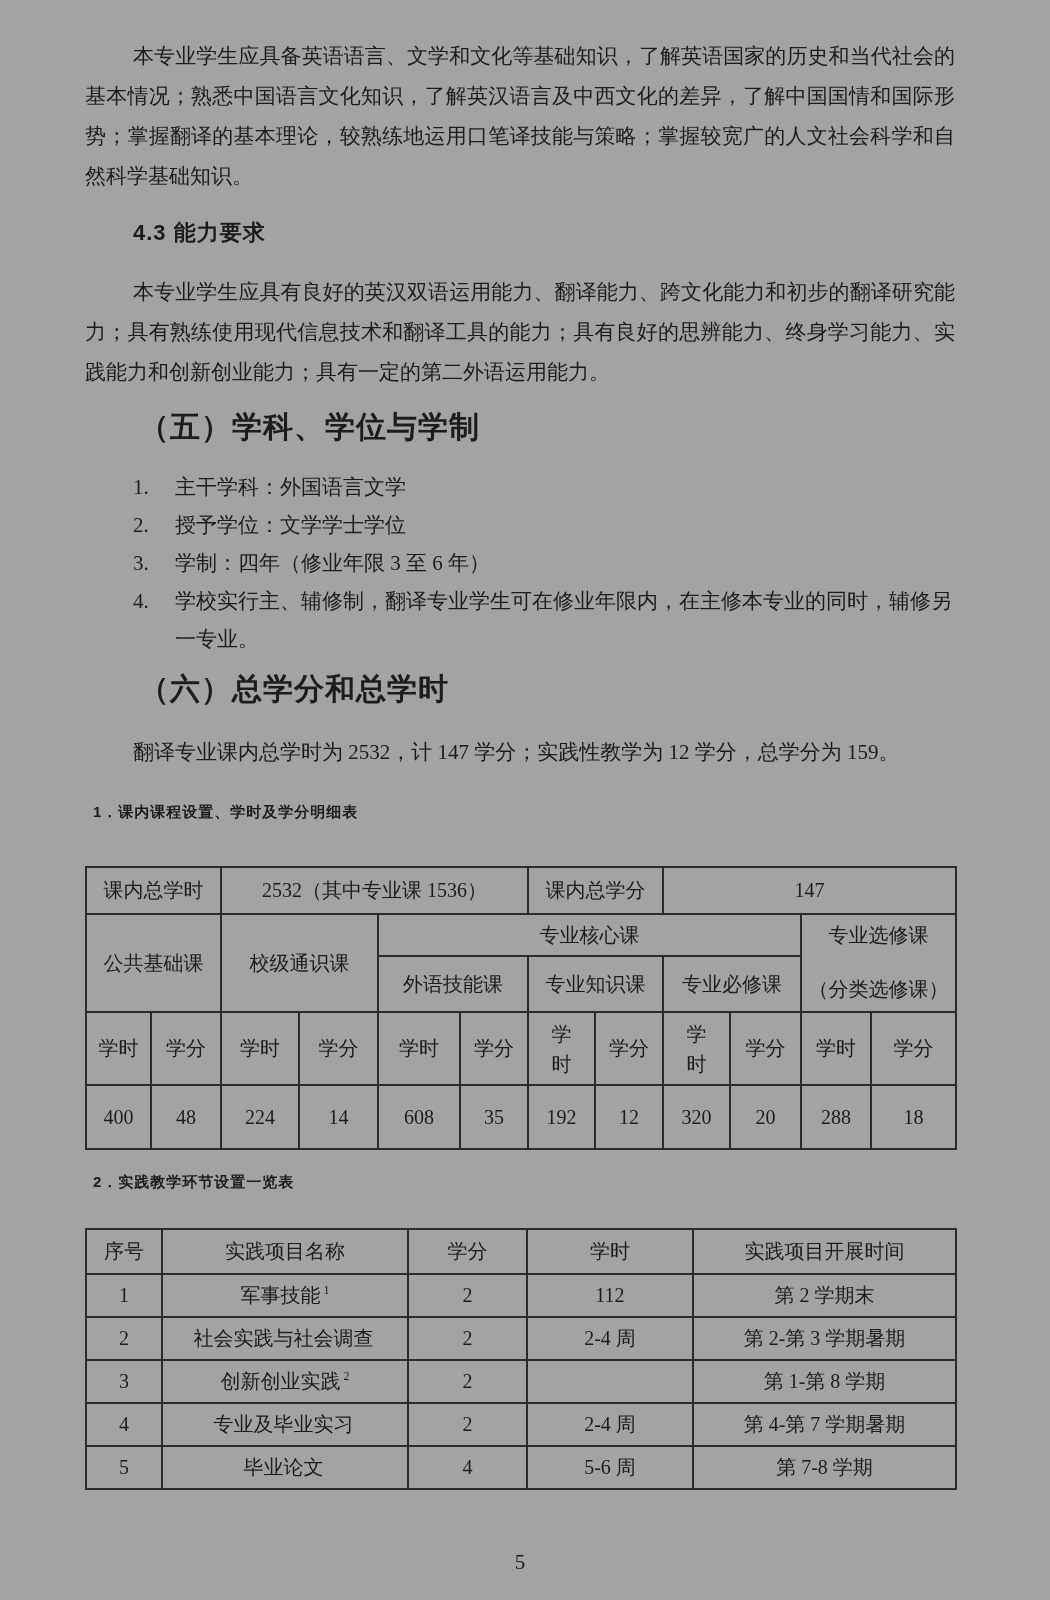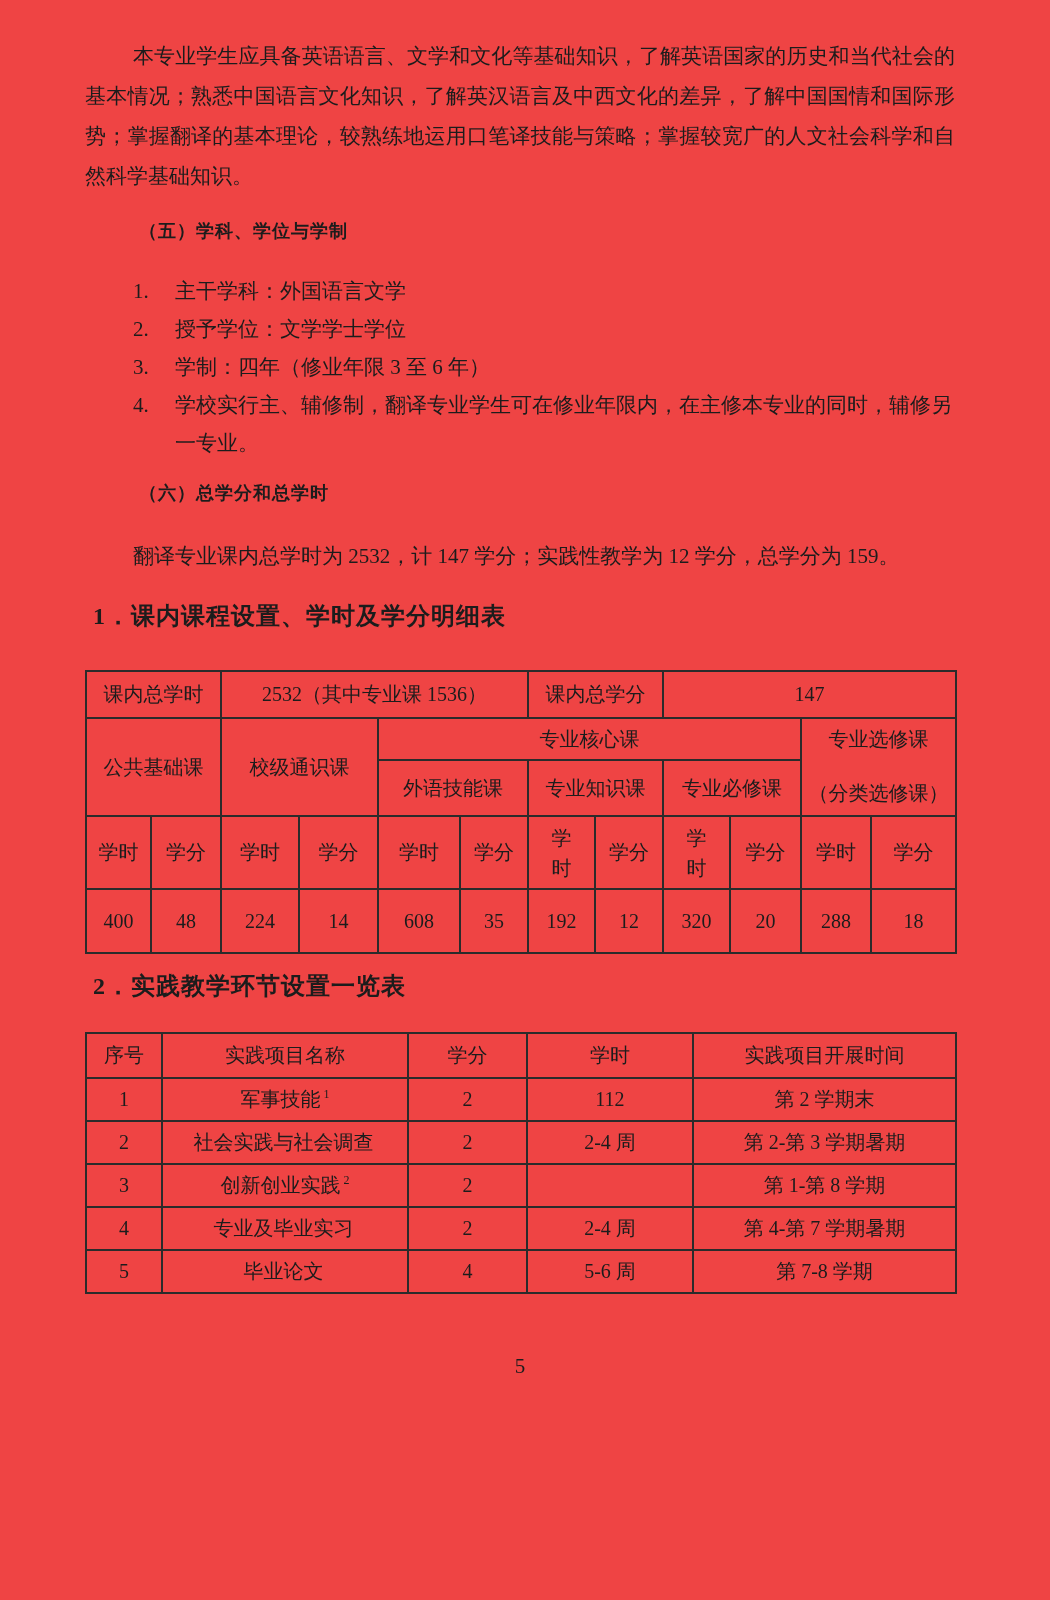--- a/index.html
+++ b/index.html
@@ -1,47 +1,47 @@
 <!DOCTYPE html>
 <html><head>
 <meta charset="utf-8">
 <style>
   html,body{margin:0;padding:0;background:#ffffff;}
   .page{
     position:relative;
     width:1050px;height:1600px;
     margin:0 auto;
-    background:#ef4444;
+    background:#a3a3a3;
     color:#1c1c1c;
     overflow:hidden;
     box-sizing:border-box;
     padding:0 95px 0 85px;
   }
   .serif{font-family:"Liberation Serif","DejaVu Serif",serif;}
   .hei{font-family:"Liberation Sans","DejaVu Sans",sans-serif;font-weight:bold;letter-spacing:1px;}
   .para{
     font-family:"Liberation Serif","DejaVu Serif",serif;
     font-size:21px;line-height:40px;
     margin:0;text-align:justify;
   }
   .indent{text-indent:48px;}
   .p-intro{margin-top:36px;}
   .h43{font-size:22px;line-height:30px;margin:22px 0 0 48px;}
   .p-ability{margin-top:24px;}
-  .hsec{font-size:18px;line-height:34px;margin:18px 0 0 54px;}
+  .hsec{font-size:30px;line-height:34px;margin:18px 0 0 54px;}
   .numlist{
     list-style:none;margin:24px 0 0 0;padding:0;
     font-family:"Liberation Serif","DejaVu Serif",serif;
     font-size:21px;line-height:38px;
   }
   .numlist li{position:relative;padding-left:90px;}
   .numlist .num{position:absolute;left:48px;top:0;}
   .h6head{margin-top:14px;}
   .p-total{margin-top:26px;}
-  .ttitle{font-size:24px;line-height:28px;margin:26px 0 0 8px;letter-spacing:1px;font-family:Liberation Serif, serif;}
+  .ttitle{font-size:15px;line-height:28px;margin:26px 0 0 8px;letter-spacing:1px;}
   .t2title{margin-top:18px;}
 
   table{border-collapse:collapse;table-layout:fixed;}
   .t1{width:870px;margin-top:40px;border-radius:14px;}
   .t2{width:870px;margin-top:32px;}
   .t1 td,.t2 td,.t2 th{
     border:2px solid #2b2b2b;
     font-family:"Liberation Serif","DejaVu Serif",serif;
     font-size:20px;font-weight:normal;
     text-align:center;vertical-align:middle;
@@ -64,21 +64,23 @@
     font-size:21px;line-height:28px;
   }
 </style>
 </head>
 <body>
 
 <div class="page">
 
   <p class="para indent p-intro">本专业学生应具备英语语言、文学和文化等基础知识，了解英语国家的历史和当代社会的基本情况；熟悉中国语言文化知识，了解英汉语言及中西文化的差异，了解中国国情和国际形势；掌握翻译的基本理论，较熟练地运用口笔译技能与策略；掌握较宽广的人文社会科学和自然科学基础知识。</p>
 
-
+  <h3 class="hei h43">4.3 能力要求</h3>
+
+  <p class="para indent p-ability">本专业学生应具有良好的英汉双语运用能力、翻译能力、跨文化能力和初步的翻译研究能力；具有熟练使用现代信息技术和翻译工具的能力；具有良好的思辨能力、终身学习能力、实践能力和创新创业能力；具有一定的第二外语运用能力。</p>
 
   <h2 class="hei hsec">（五）学科、学位与学制</h2>
 
   <ol class="numlist">
     <li>
       <span class="num">1.</span>
       <span class="litext">主干学科：外国语言文学</span>
     </li>
     <li>
       <span class="num">2.</span>

